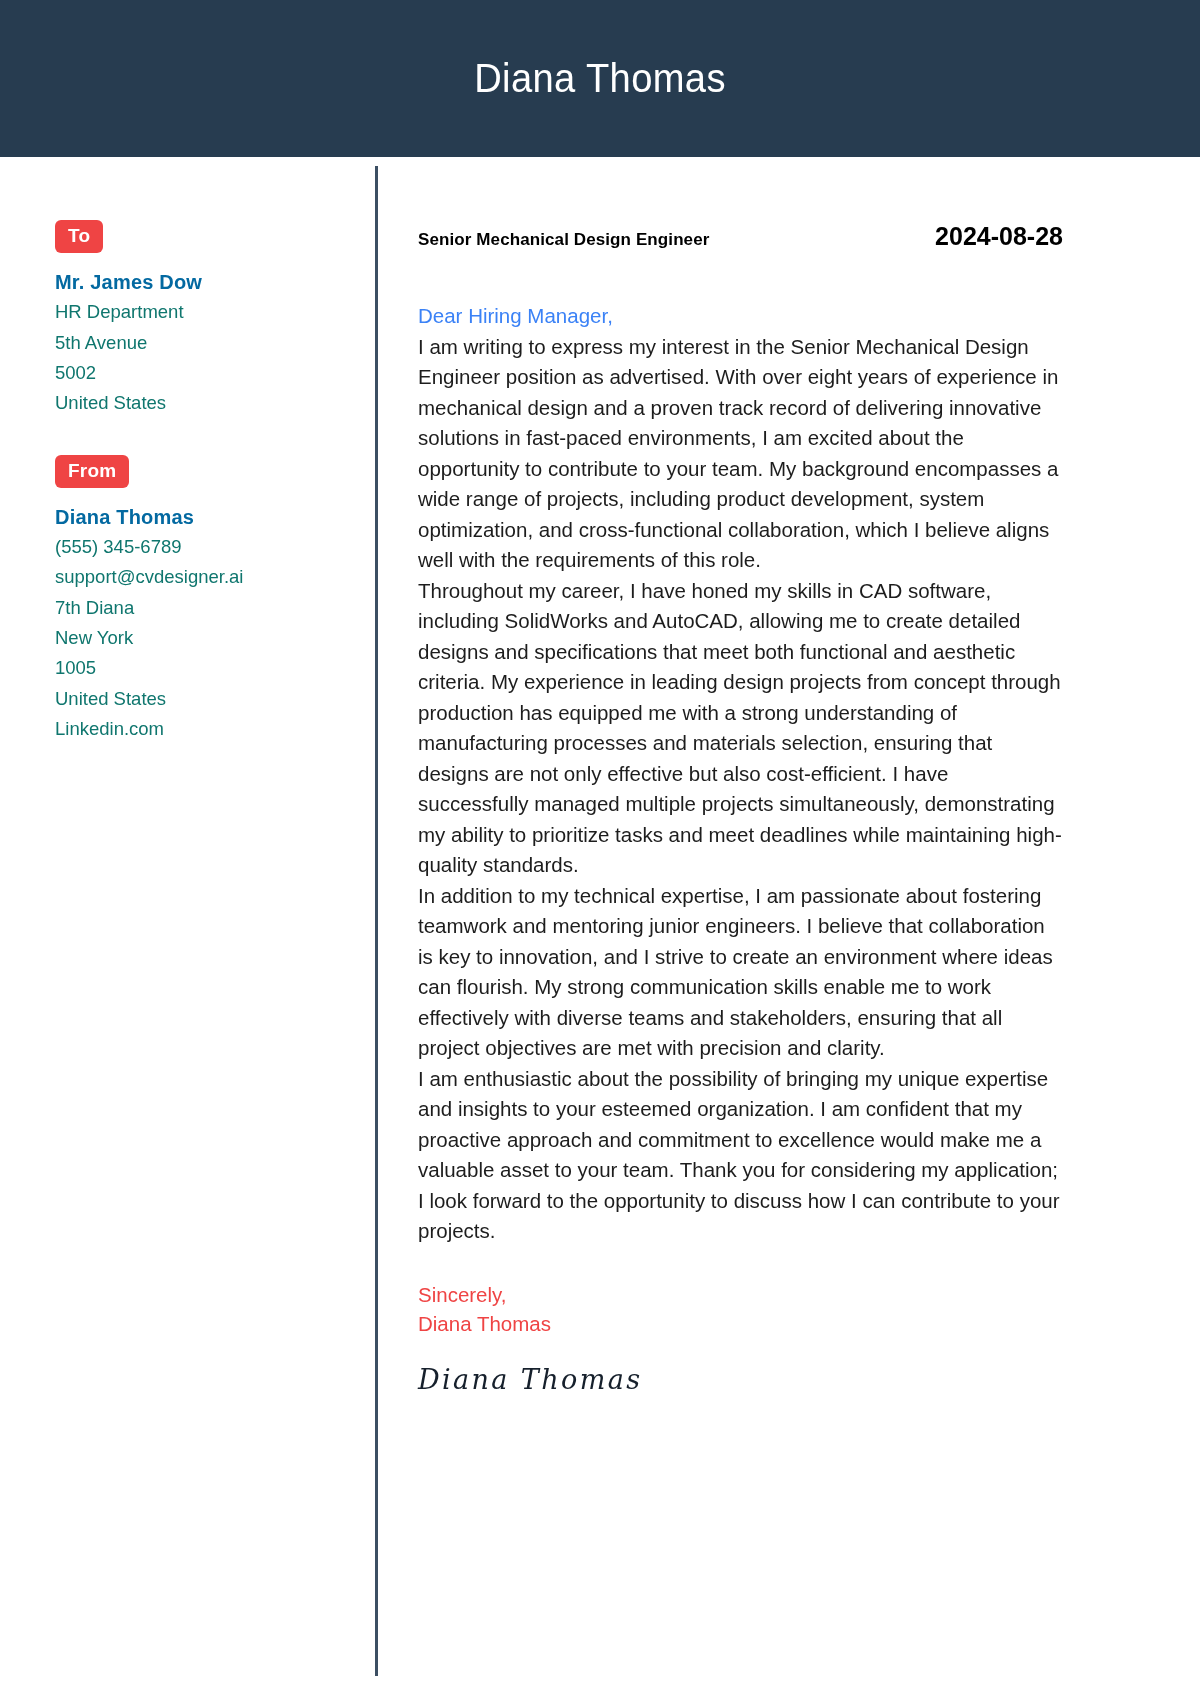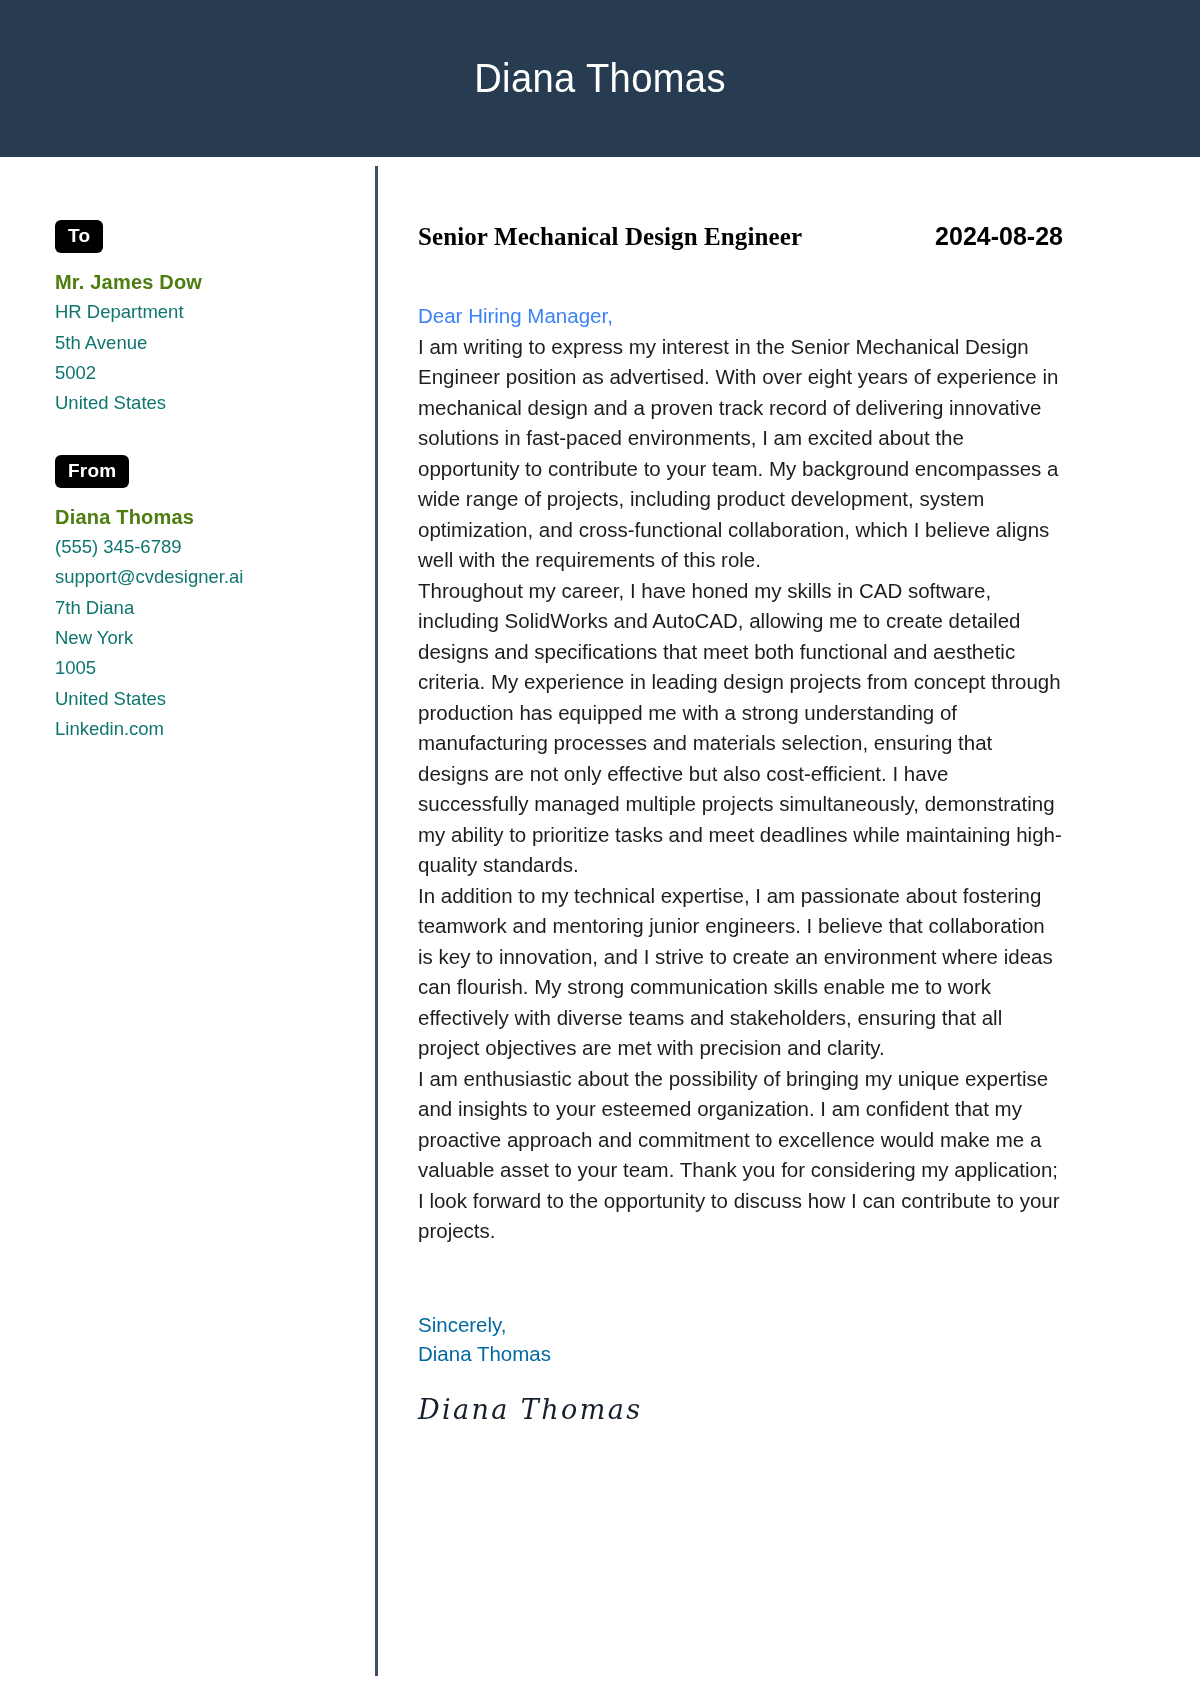--- a/index.html
+++ b/index.html
@@ -69,39 +69,39 @@
 
   
   .sidebar {
     position: absolute;
     left: 55px;
     top: 0;
     width: 300px;
   }
   .badge {
     display: inline-block;
-    background: #000000;
+    background: #ef4444;
     color: #ffffff;
     font-family: "Liberation Sans Narrow", "Liberation Sans", sans-serif;
     font-size: 19px;
     font-weight: 700;
     border-radius: 6px;
     padding: 6px 13px 7px 13px;
     letter-spacing: 0.2px;
     line-height: 1.05;
   }
   .badge-to-wrap { margin-top: 63px; }
   .badge-from-wrap { margin-top: 36px; }
 
   .addr-block { margin-top: 14px; }
   .addr-name {
     font-family: "Liberation Sans", sans-serif;
     font-size: 20px;
     font-weight: 700;
-    color: #4d7c0f;
+    color: #0369a1;
     letter-spacing: 0.2px;
     line-height: 1.52;
     white-space: nowrap;
   }
   .addr-line {
     font-family: "Liberation Sans", sans-serif;
     font-size: 18.5px;
     font-weight: 400;
     color: #0f766e;
     line-height: 1.64;
@@ -115,22 +115,22 @@
     top: 0;
     width: 645px;
   }
   .title-row {
     display: flex;
     align-items: baseline;
     justify-content: space-between;
     margin-top: 65px;
   }
   .job-title {
-    font-family: Liberation Serif, serif;
-    font-size: 25px;
+    font-family: Liberation Sans, sans-serif;
+    font-size: 17px;
     font-weight: 700;
     color: #000000;
     letter-spacing: 0.1px;
     white-space: nowrap;
   }
   .letter-date {
     font-family: "Liberation Sans Narrow", "Liberation Sans", sans-serif;
     font-size: 25px;
     font-weight: 700;
     color: #000000;
@@ -150,23 +150,23 @@
     font-size: 20.5px;
     font-weight: 400;
     color: #1d1d1d;
     line-height: 30.5px;
     text-align: left;
   }
   .closing {
     font-family: "Liberation Sans Narrow", "Liberation Sans", sans-serif;
     font-size: 20.5px;
     font-weight: 400;
-    color: #0369a1;
+    color: #ef4444;
     line-height: 29px;
-    margin-top: 63px;
+    margin-top: 33px;
   }
   .closing div { white-space: nowrap; }
   .signature {
     margin-top: 26px;
     font-family: "DejaVu Serif", serif;
     font-style: italic;
     font-size: 27px;
     font-weight: 400;
     color: #16202c;
     letter-spacing: 2.4px;

